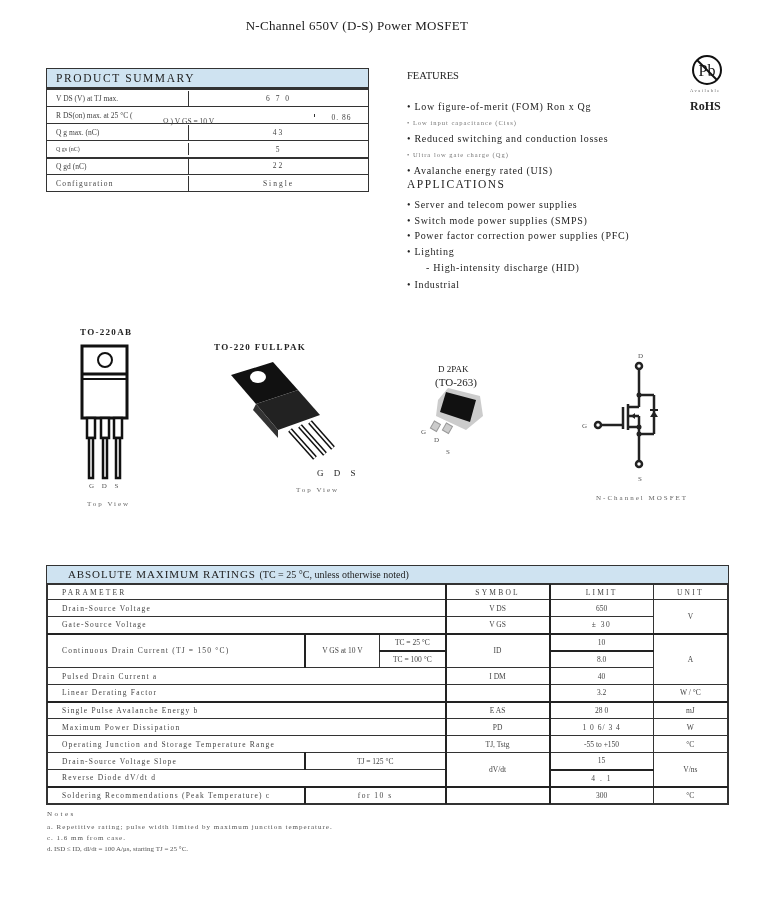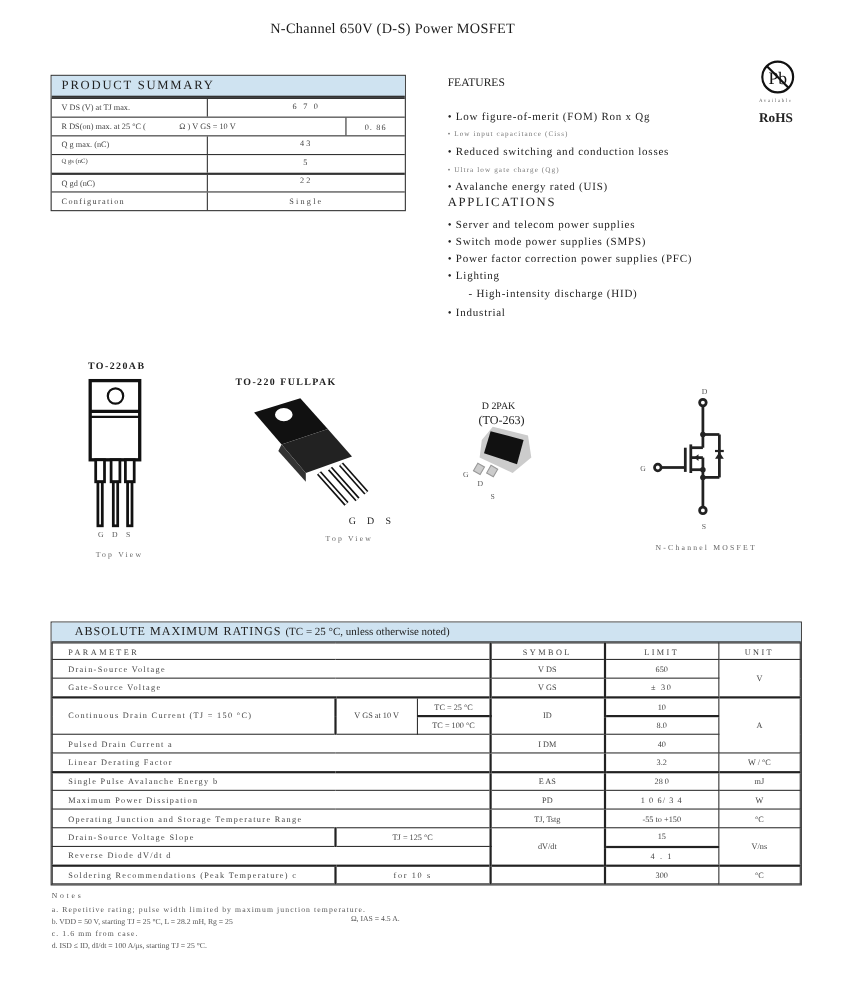--- a/index.html
+++ b/index.html
@@ -4,21 +4,21 @@
 <style>
   * { box-sizing: border-box; margin: 0; padding: 0; }
   html, body { width: 781px; height: 907px; background: #ffffff; overflow: hidden; }
   body { position: relative; font-family: "Liberation Serif", "DejaVu Serif", serif; color: #222; }
 
   .title { position: absolute; left: 0; top: 18px; width: 714px; text-align: center; font-size: 13px; color: #1a1a1a; letter-spacing: 0.3px; }
 
   
   .ps { position: absolute; left: 46px; top: 68px; width: 323px; border: 1px solid #333; border-collapse: collapse; }
   .ps-head { background: #cfe3f1; border-bottom: 2px solid #333; height: 20px; font-size: 11.5px; letter-spacing: 1.6px; padding: 3px 9px; color: #222; }
-  .ps-row { display: flex; border-top: 1px solid #333; height: 17px; font-size: 7.5px; color: #444; }
+  .ps-row { display: flex; border-top: 1px solid #333; height: 17px; font-size: 7.5px; color: #444; align-items: center; }
   .ps-row.thick { border-top: 2px solid #333; }
   .ps-row .l { width: 142px; border-right: 1px solid #333; padding: 3px 9px; white-space: nowrap; }
   .ps-row .r { flex: 1; text-align: center; padding: 2px 0; letter-spacing: 2px; }
   .ps-row .r2a { width: 126px; border-right: 1px solid #333; padding: 3px 0 0 0; position: relative; }
   .ps-row .r2b { flex: 1; text-align: center; padding-top: 4px; letter-spacing: 1px; }
   .spaced { letter-spacing: 1.2px; }
 
   
   .feat { position: absolute; left: 407px; top: 70px; width: 270px; }
   .feat h3 { font-weight: normal; font-size: 10.5px; color: #222; margin-bottom: 20px; }
@@ -296,19 +296,15 @@
       <td class="c col-lim">300</td>
       <td class="c">°C</td>
     </tr>
   </tbody>
     </table>
 </div>
 
 <div class="notes">
   <div class="nh">Notes</div>
   <div class="n">a. Repetitive rating; pulse width limited by maximum junction temperature.</div>
-  <div class="n tight">
-    <span>b. VDD = 50 V, starting TJ = 25 °C, L = 28.2 mH, Rg = 25</span>
-    <span style="position:absolute;left:272px;top:-3px;">Ω,  IAS = 4.5 A.</span>
-  </div>
   <div class="n">c. 1.6 mm from case.</div>
   <div class="n tight">d. ISD  ≤ ID, dI/dt = 100 A/μs, starting TJ = 25 °C.</div>
 </div>
 
 </body></html>

